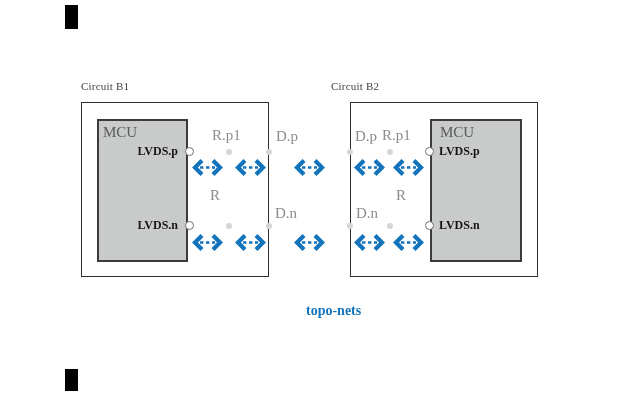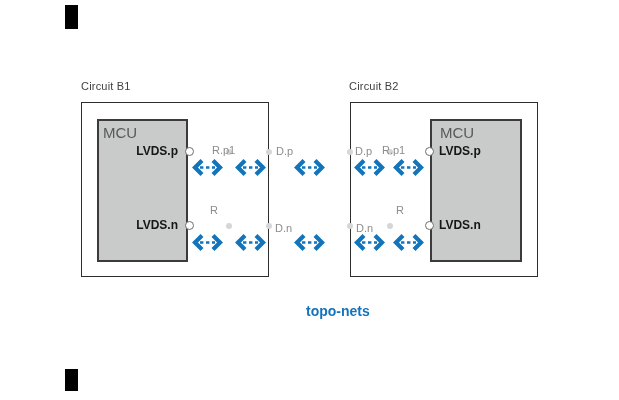--- a/index.html
+++ b/index.html
@@ -1,30 +1,30 @@
 <!DOCTYPE html>
 <html><head>
 <meta charset="utf-8">
 <style>
   html,body{margin:0;padding:0;background:#fff;}
   #canvas{
     position:relative;width:619px;height:391px;background:#ffffff;
-    font-family:Liberation Sans, sans-serif;overflow:hidden;
+    font-family:Liberation Serif, serif;overflow:hidden;
   }
   .circuit-box{
     position:absolute;border:1.5px solid #2d2d2d;background:transparent;box-sizing:border-box;
   }
   .mcu-box{
     position:absolute;border:2px solid #3b3b3c;background:#c9caca;box-sizing:border-box;
   }
   .title-lbl{position:absolute;font-size:11px;color:#3f3f3f;letter-spacing:.2px;white-space:nowrap;}
   .mcu-lbl{position:absolute;font-size:15px;color:#58595b;white-space:nowrap;}
   .pin-lbl{position:absolute;font-size:12px;font-weight:bold;color:#161616;white-space:nowrap;line-height:13px;}
   .pin-lbl.right-align{text-align:right;}
-  .net-lbl{position:absolute;font-size:11px;color:#8c8c8c;white-space:nowrap;margin-top:17px;}
+  .net-lbl{position:absolute;font-size:15px;color:#8c8c8c;white-space:nowrap;}
   .net-dot{
     position:absolute;width:6px;height:6px;border-radius:50%;background:#d6d6d6;
   }
   .pin-dot{
     position:absolute;width:9px;height:9px;border-radius:50%;background:#ffffff;
     border:1.5px solid #6f6f6f;box-sizing:border-box;
   }
   .arrow{position:absolute;width:31px;height:19px;}
   .caption-lbl{position:absolute;font-size:14px;font-weight:bold;color:#1374bb;white-space:nowrap;}
   .fragment{position:absolute;background:#000000;}
@@ -51,21 +51,21 @@
   <div class="net-dot" style="left:226px;top:148.5px;"></div>
   <div class="net-dot" style="left:266px;top:148.5px;"></div>
   <div class="net-dot" style="left:226px;top:222.5px;"></div>
   <div class="net-dot" style="left:266px;top:222.5px;"></div>
 
   <div class="net-lbl" style="left:212px;top:127px;">R.p1</div>
   <div class="net-lbl" style="left:276px;top:128px;">D.p</div>
   <div class="net-lbl" style="left:210px;top:187px;">R</div>
   <div class="net-lbl" style="left:275px;top:205px;">D.n</div>
 
-  <div class="title-lbl" style="left:349px;top:80px;">Circuit B2</div>
+  <div class="title-lbl" style="left:331px;top:80px;">Circuit B2</div>
   <div class="circuit-box" style="left:350px;top:102px;width:188px;height:175px;"></div>
   <div class="mcu-box" style="left:430px;top:119px;width:92px;height:143px;"></div>
   <div class="mcu-lbl" style="left:440px;top:124px;">MCU</div>
 
   <div class="pin-lbl" style="left:439px;top:145px;">LVDS.p</div>
   <div class="pin-lbl" style="left:439px;top:219px;">LVDS.n</div>
 
   <div class="pin-dot" style="left:425px;top:147px;"></div>
   <div class="pin-dot" style="left:425px;top:221px;"></div>
 

